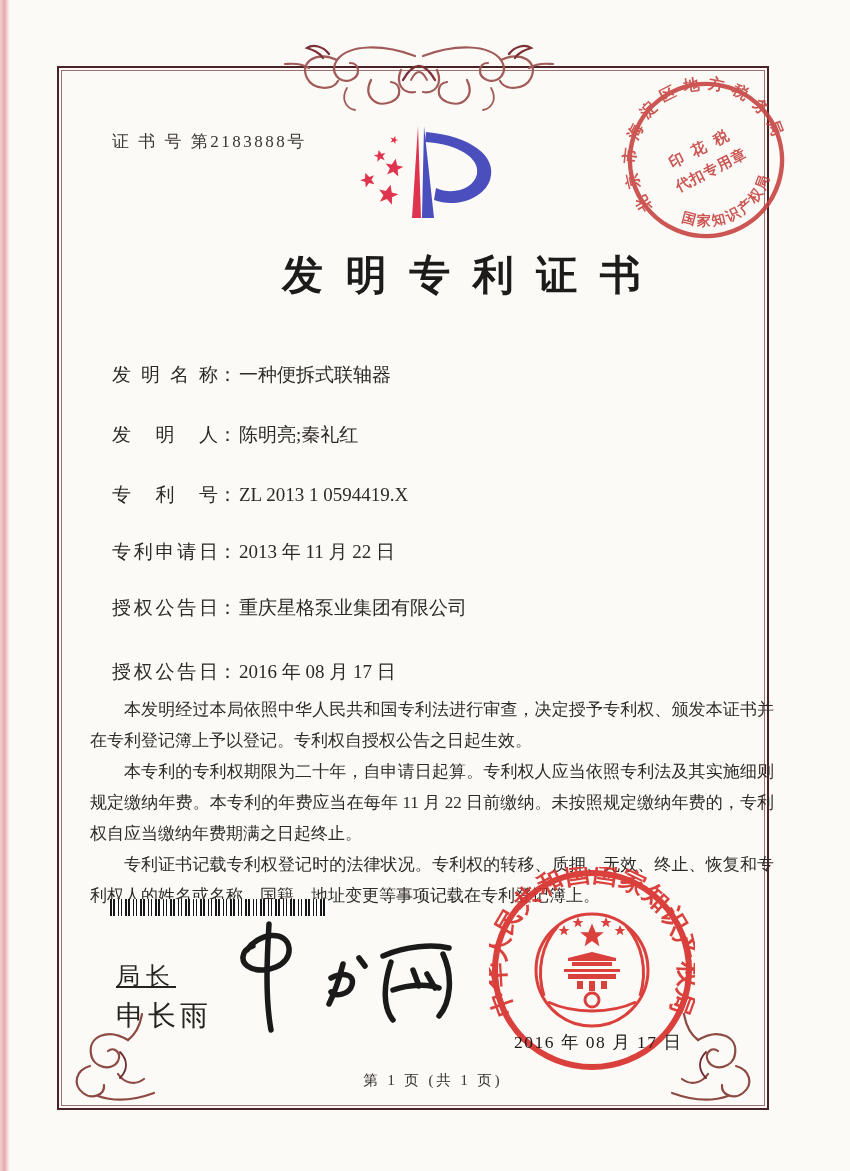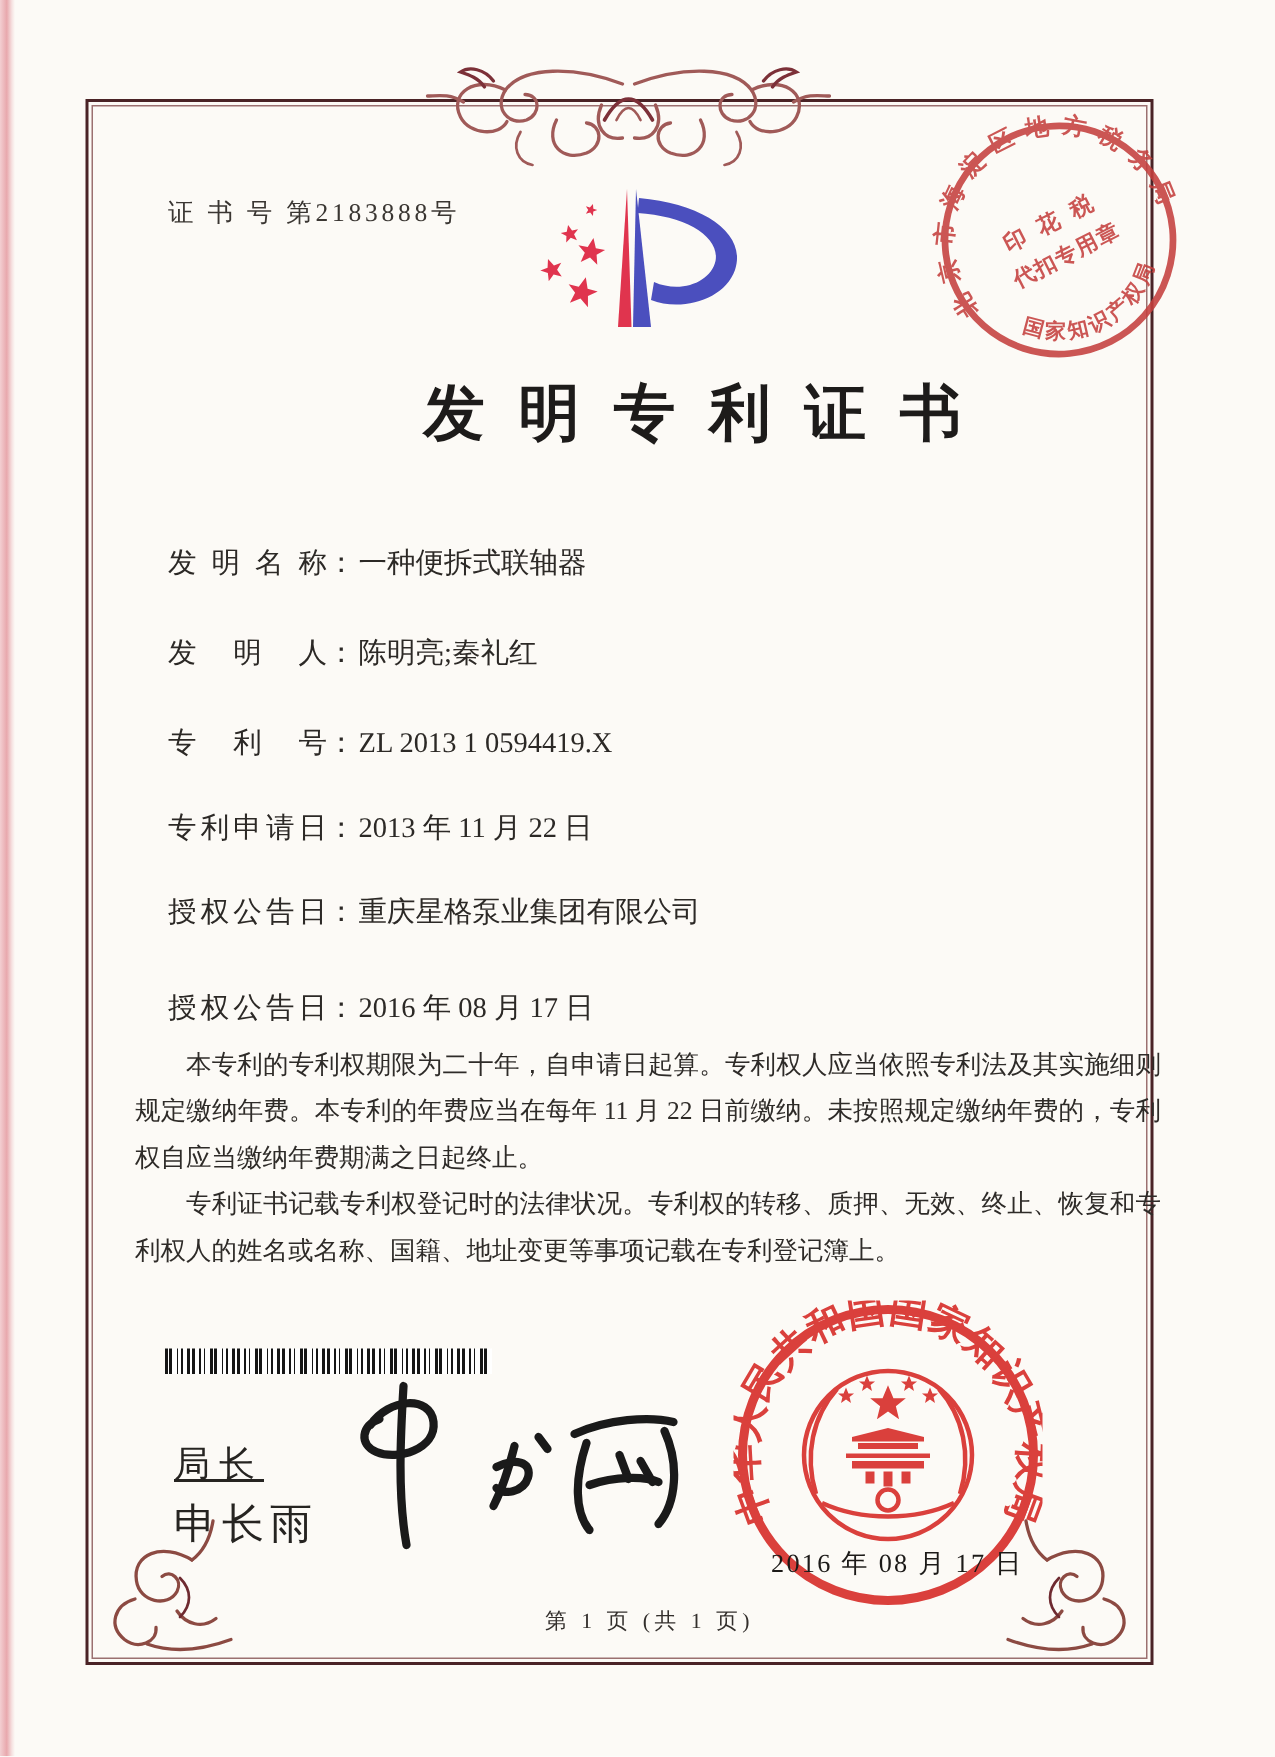--- a/index.html
+++ b/index.html
@@ -136,20 +136,21 @@
     <span class="flabel">专利申请日</span><span class="colon">：</span><span class="fvalue">2013 年 11 月 22 日</span>
   </div>
   <div class="field" style="top:595px">
     <span class="flabel">授权公告日</span><span class="colon">：</span><span class="fvalue">重庆星格泵业集团有限公司</span>
   </div>
   <div class="field" style="top:659px">
     <span class="flabel">授权公告日</span><span class="colon">：</span><span class="fvalue">2016 年 08 月 17 日</span>
   </div>
 
   <div class="body-text">
+    <p>本发明经过本局依照中华人民共和国专利法进行审查，决定授予专利权、颁发本证书并在专利登记簿上予以登记。专利权自授权公告之日起生效。</p>
     <p>本专利的专利权期限为二十年，自申请日起算。专利权人应当依照专利法及其实施细则规定缴纳年费。本专利的年费应当在每年 11 月 22 日前缴纳。未按照规定缴纳年费的，专利权自应当缴纳年费期满之日起终止。</p>
     <p>专利证书记载专利权登记时的法律状况。专利权的转移、质押、无效、终止、恢复和专利权人的姓名或名称、国籍、地址变更等事项记载在专利登记簿上。</p>
   </div>
 
   <div class="barcode"></div>
 
   <div class="signer-title">局长</div>
   <div class="signer-name">申长雨</div>
 
   <svg class="signature" viewBox="0 0 235 128">

